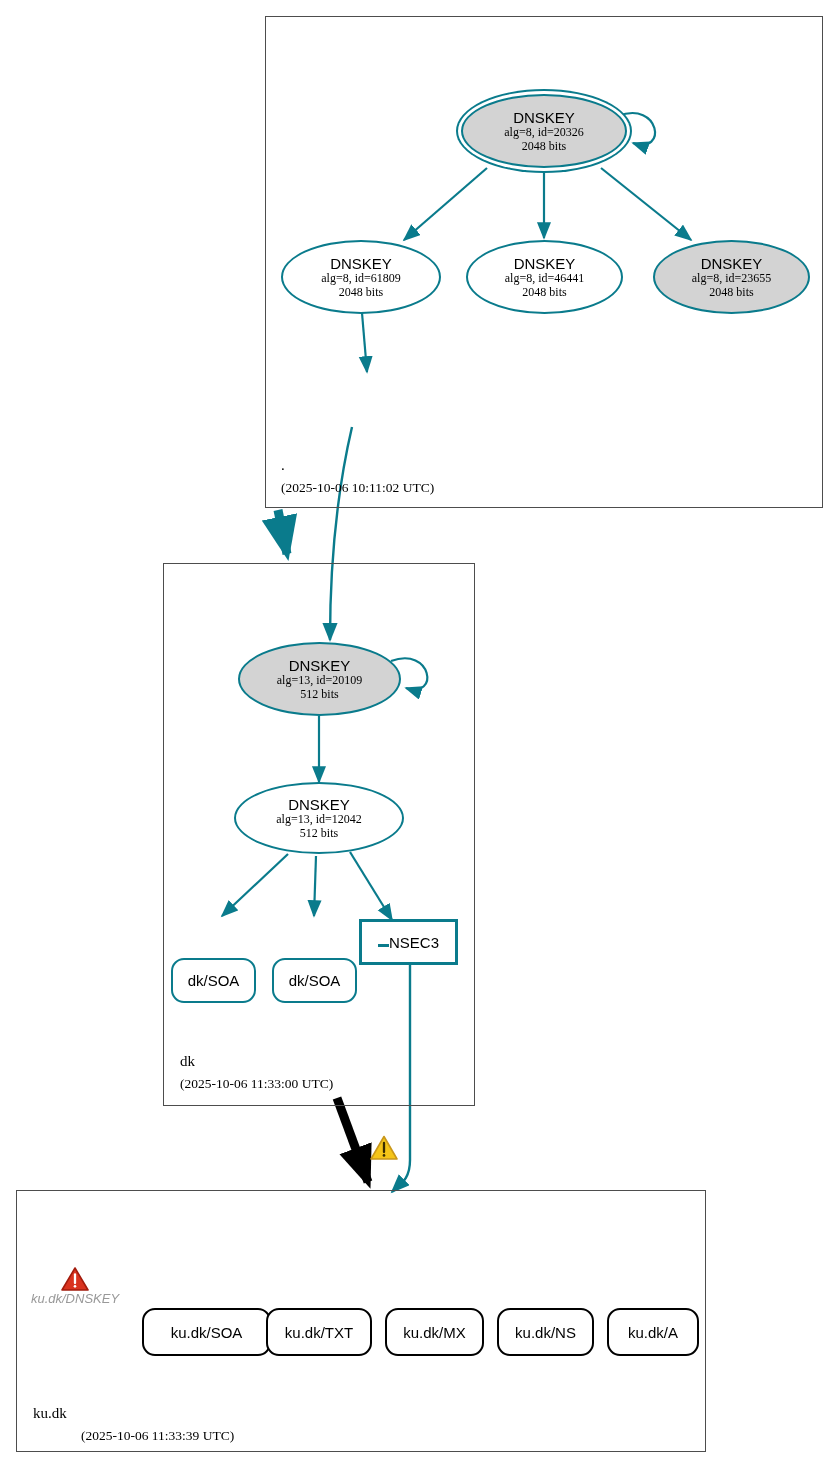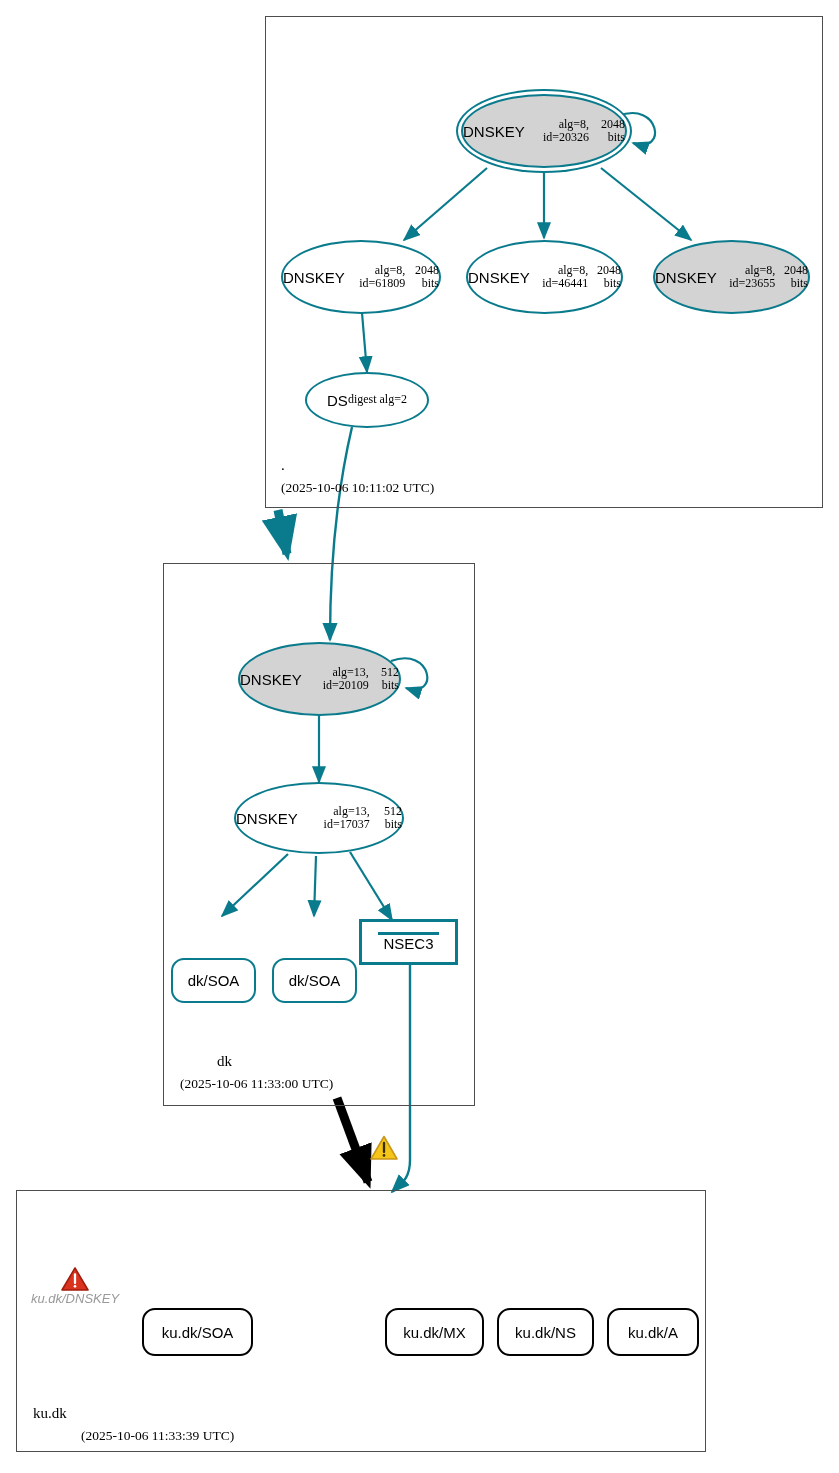--- a/index.html
+++ b/index.html
@@ -39,20 +39,21 @@
   }
   .zone-name {
     font-size: 15px;
   }
   .zone-time {
     font-size: 13.5px;
   }
   .node {
     position: absolute;
     display: flex;
+    flex-direction: column;
     align-items: center;
     justify-content: center;
     box-sizing: border-box;
     text-align: center;
     color: #000000;
   }
   .key-node {
     border: 2px solid #0a7b8c;
     border-radius: 50%;
   }
@@ -85,21 +86,21 @@
     margin-top: 40px;
   }
   .rr-node.black {
     border: 2px solid #000000;
     border-radius: 13px;
   }
   .nsec3-node {
     border: 3px solid #0a7b8c;
     background: #ffffff;
     display: flex;
-    flex-direction: column;
+    flex-direction: row;
     padding: 16px;
     box-sizing: border-box;
   }
   .nsec3-top {
     height: 9px;
     border-bottom: 3px solid #0a7b8c;
     width: 100%;
     box-sizing: border-box;
   }
   .nsec3-label {
@@ -196,56 +197,52 @@
     <div class="node-sub">alg=8, id=46441</div>
     <div class="node-sub">2048 bits</div>
   </div>
 
   <div class="node key-node filled" style="left:653px; top:240px; width:157px; height:74px;">
     <div class="node-title">DNSKEY</div>
     <div class="node-sub">alg=8, id=23655</div>
     <div class="node-sub">2048 bits</div>
   </div>
 
-  <div class="node key-node unfilled" style="left:305px; top:372px; width:124px; height:56px;">
-    <div class="node-title">DS</div>
-    <div class="node-sub">digest alg=2</div>
-  </div>
 
   <div class="zone-label zone-name" style="left:281px; top:457px;">.</div>
   <div class="zone-label zone-time" style="left:281px; top:480px;">(2025-10-06 10:11:02 UTC)</div>
 
   <div class="zone-box" style="left:163px; top:563px; width:312px; height:543px;"></div>
 
   <div class="node key-node filled" style="left:238px; top:642px; width:163px; height:74px;">
     <div class="node-title">DNSKEY</div>
     <div class="node-sub">alg=13, id=20109</div>
     <div class="node-sub">512 bits</div>
   </div>
 
   <div class="node key-node unfilled" style="left:234px; top:782px; width:170px; height:72px;">
     <div class="node-title">DNSKEY</div>
-    <div class="node-sub">alg=13, id=17037</div>
+    <div class="node-sub">alg=13, id=12042</div>
     <div class="node-sub">512 bits</div>
   </div>
 
   <div class="node rr-node" style="left:171px; top:918px; width:85px; height:45px;">
     <span>dk/SOA</span>
   </div>
 
   <div class="node rr-node" style="left:272px; top:918px; width:85px; height:45px;">
     <span>dk/SOA</span>
   </div>
 
   <div class="node nsec3-node" style="left:359px; top:919px; width:99px; height:46px;">
     <div class="nsec3-top"></div>
     <div class="nsec3-label">NSEC3</div>
   </div>
 
-  <div class="zone-label zone-name" style="left:180px; top:1053px;margin-left:37px;">dk</div>
+  <div class="zone-label zone-name" style="left:180px; top:1053px;">dk</div>
   <div class="zone-label zone-time" style="left:180px; top:1076px;">(2025-10-06 11:33:00 UTC)</div>
 
   <div class="warn-wrap" style="left:369px; top:1134px; width:30px; height:28px;">
     <svg width="30" height="28" viewBox="0 0 30 28">
       <path d="M15,2.5 L28,25 L2,25 Z" fill="#f5c518" stroke="#c9971a" stroke-width="1.6" stroke-linejoin="round"></path>
       <path d="M15,9 L15,18" stroke="#3a2d00" stroke-width="2.3" stroke-linecap="round"></path>
       <circle cx="15" cy="21.4" r="1.35" fill="#3a2d00"></circle>
     </svg>
   </div>
 
@@ -253,24 +250,27 @@
 
   <div class="missing-node" style="left:20px; top:1266px; width:110px;">
     <svg width="30" height="27" viewBox="0 0 30 27">
       <path d="M15,2 L28,24 L2,24 Z" fill="#d9331f" stroke="#a31b0c" stroke-width="1.6" stroke-linejoin="round"></path>
       <path d="M15,8.5 L15,17" stroke="#ffffff" stroke-width="2.3" stroke-linecap="round"></path>
       <circle cx="15" cy="20.3" r="1.35" fill="#ffffff"></circle>
     </svg>
     <span class="missing-label">ku.dk/DNSKEY</span>
   </div>
 
-  <div class="node rr-node black" style="left:142px; top:1268px; width:111px; height:48px;">
+  <div class="node rr-node black" style="left:142px; top:1268px; width:129px; height:48px;">
     <span>ku.dk/SOA</span>
   </div>
 
+  <div class="node rr-node black" style="left:266px; top:1268px; width:106px; height:48px;">
+    <span>ku.dk/TXT</span>
+  </div>
 
   <div class="node rr-node black" style="left:385px; top:1268px; width:99px; height:48px;">
     <span>ku.dk/MX</span>
   </div>
 
   <div class="node rr-node black" style="left:497px; top:1268px; width:97px; height:48px;">
     <span>ku.dk/NS</span>
   </div>
 
   <div class="node rr-node black" style="left:607px; top:1268px; width:92px; height:48px;">

